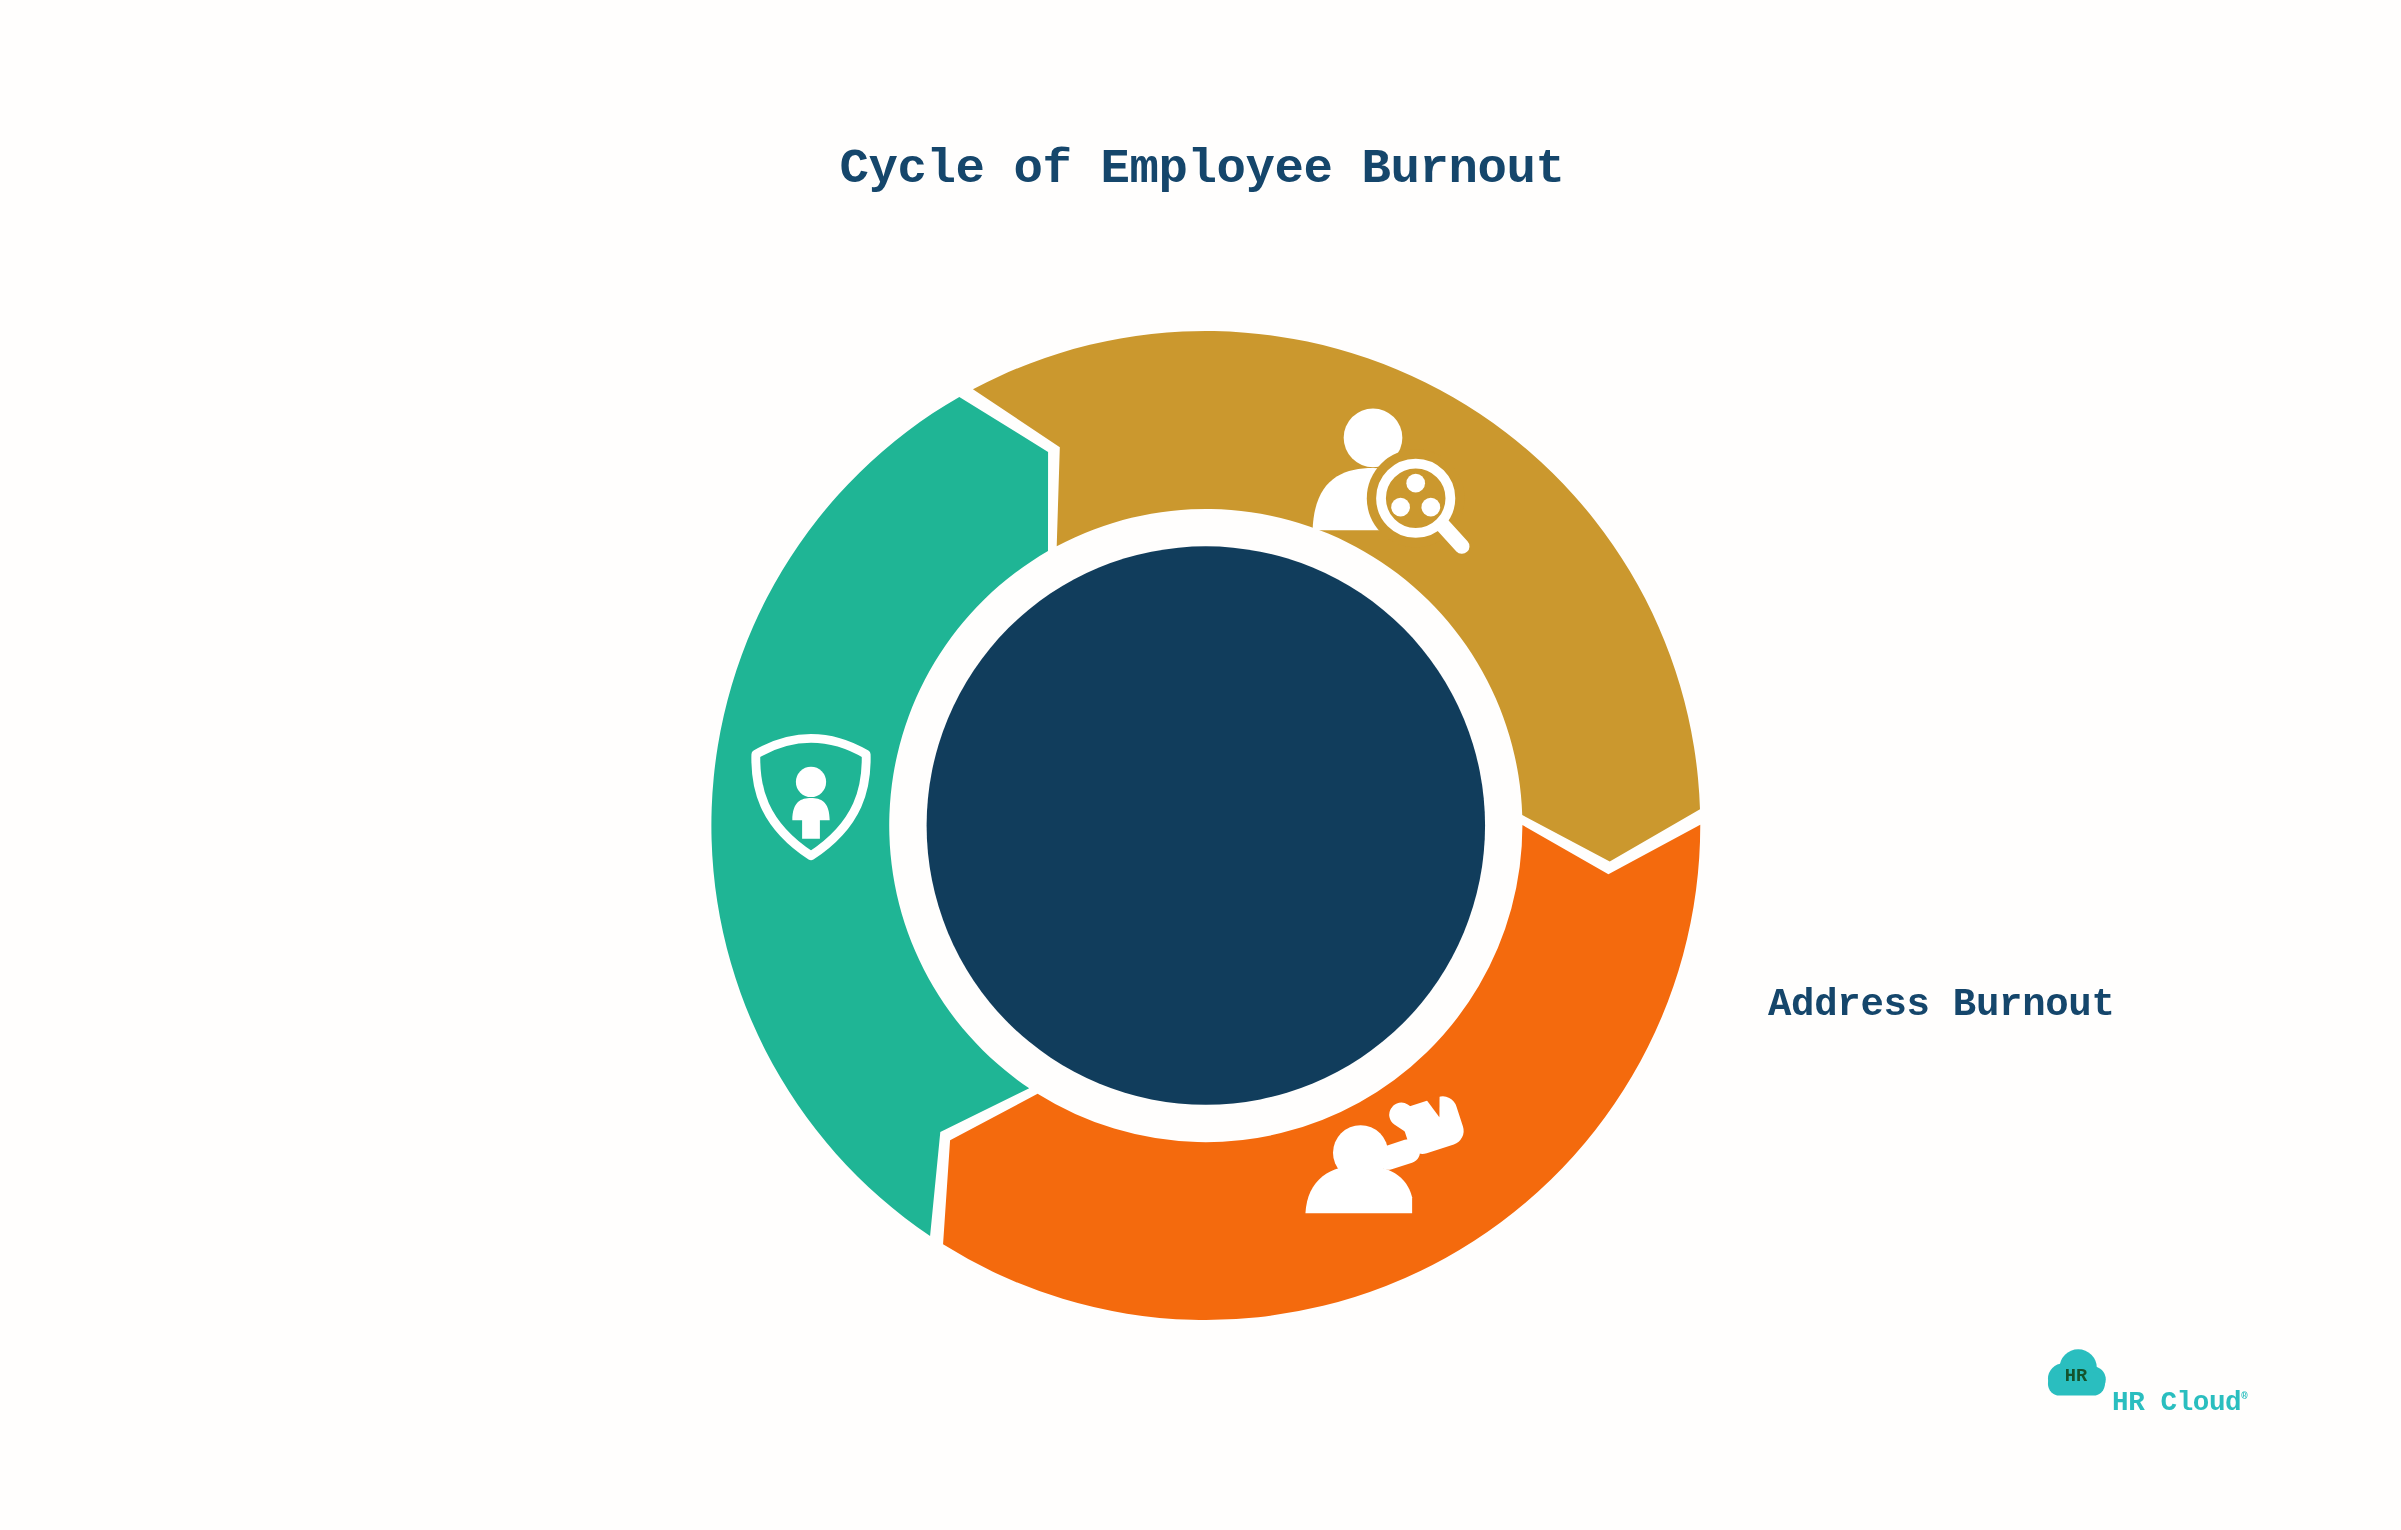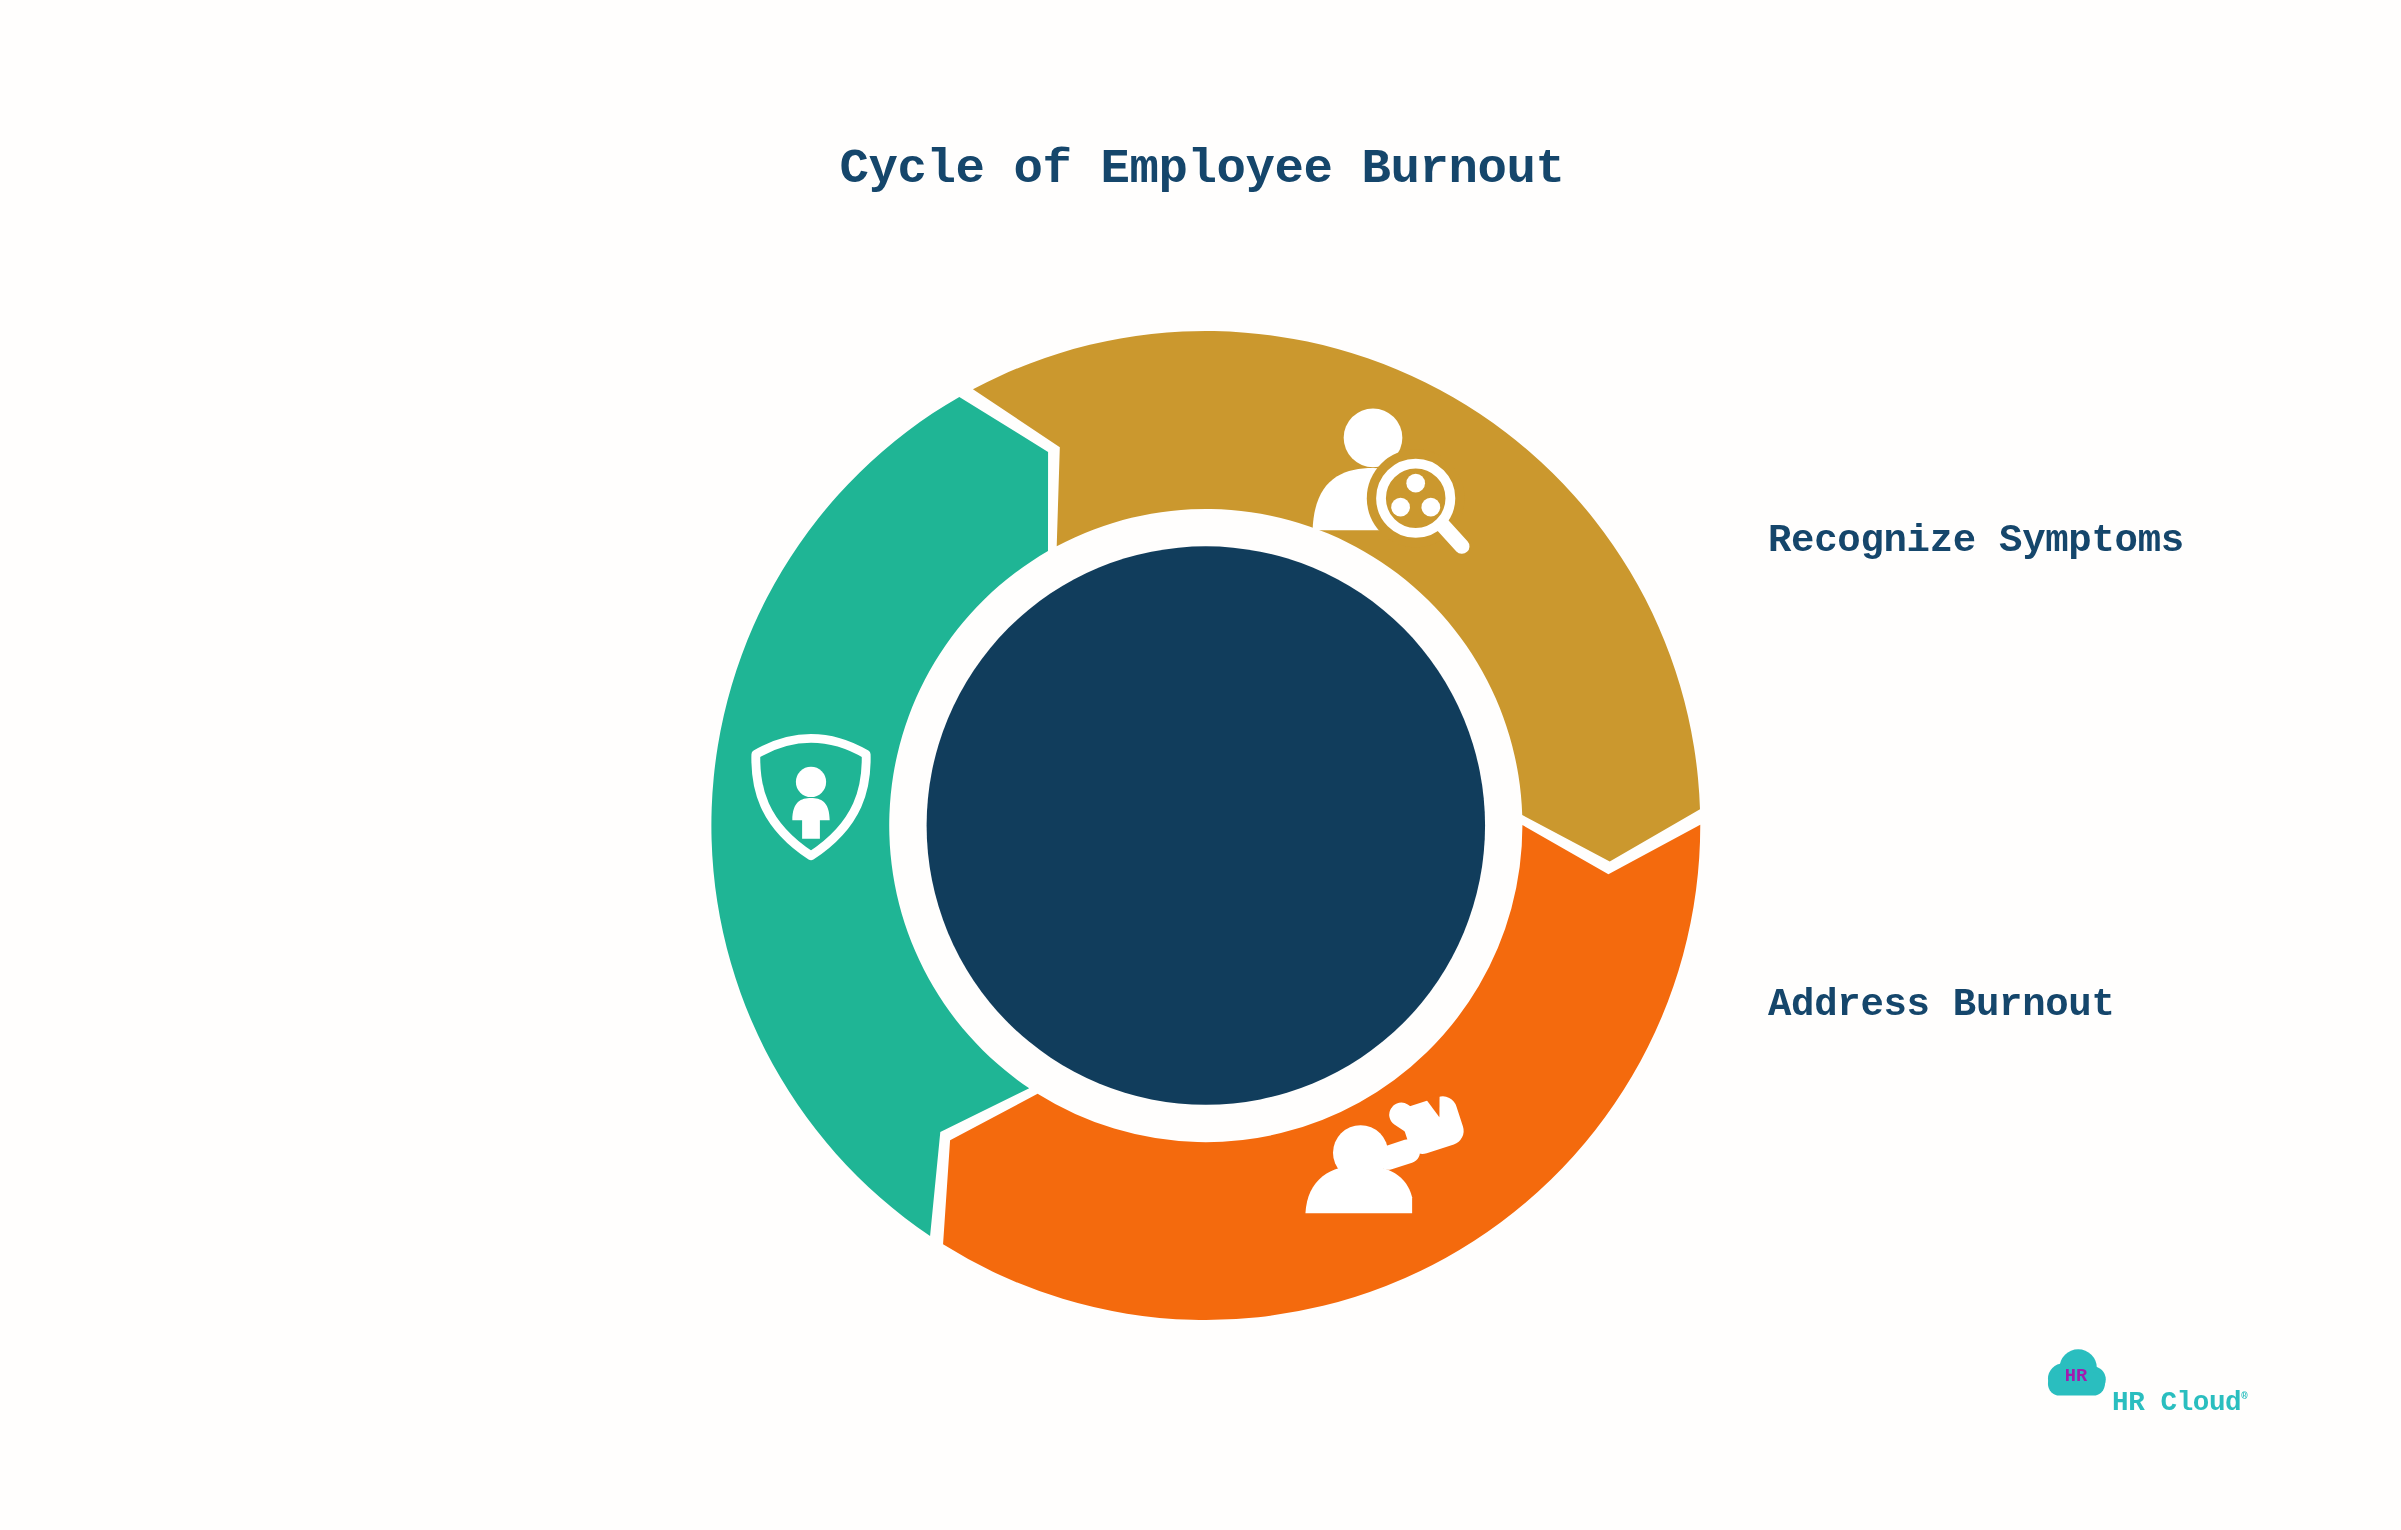--- a/index.html
+++ b/index.html
@@ -26,21 +26,21 @@
   .label-recognize{left:1768px;top:541px;}
   .label-address{left:1768px;top:1005px;}
   .label-prevent{left:278px;top:774px;}
   .center-label{
     position:absolute;left:1206px;top:776px;transform:translate(-50%,-50%);
     font-size:41px;font-weight:700;color:#ffffff;white-space:nowrap;
     letter-spacing:-0.3px;
   }
   .logo-badge-text{
     position:absolute;left:2076px;top:1376px;transform:translate(-50%,-50%);
-    font-size:18.7px;font-weight:700;color:#a21caf;letter-spacing:0;
+    font-size:18.7px;font-weight:700;color:#14532d;letter-spacing:0;
   }
   .logo-wordmark{
     position:absolute;left:2112px;top:1402px;transform:translateY(-50%);
     font-size:27.6px;font-weight:700;color:var(--logo,#2ABEBF);
     white-space:nowrap;letter-spacing:-0.4px;
   }
   .logo-wordmark sup{font-size:10.7px;vertical-align:super;}
 </style>
 </head>
 <body>
@@ -88,21 +88,20 @@
     <g style="fill:var(--logo)">
       <circle cx="2320" cy="1550" r="17"></circle>
       <circle cx="2337" cy="1538" r="21"></circle>
       <circle cx="2353" cy="1551" r="15"></circle>
       <rect x="2303" y="1543" width="64" height="26" rx="13"></rect>
     </g>
   </svg>
 
   <div class="page-title">Cycle of Employee Burnout</div>
 
-  <div class="seg-label label-recognize">Recognize Symptoms</div>
   <div class="seg-label label-address">Address Burnout</div>
 
 
   <span class="logo-badge-text">HR</span>
   <span class="logo-wordmark"><span>HR Cloud</span><sup>®</sup></span>
 
 </div>
 
 
 </body></html>

